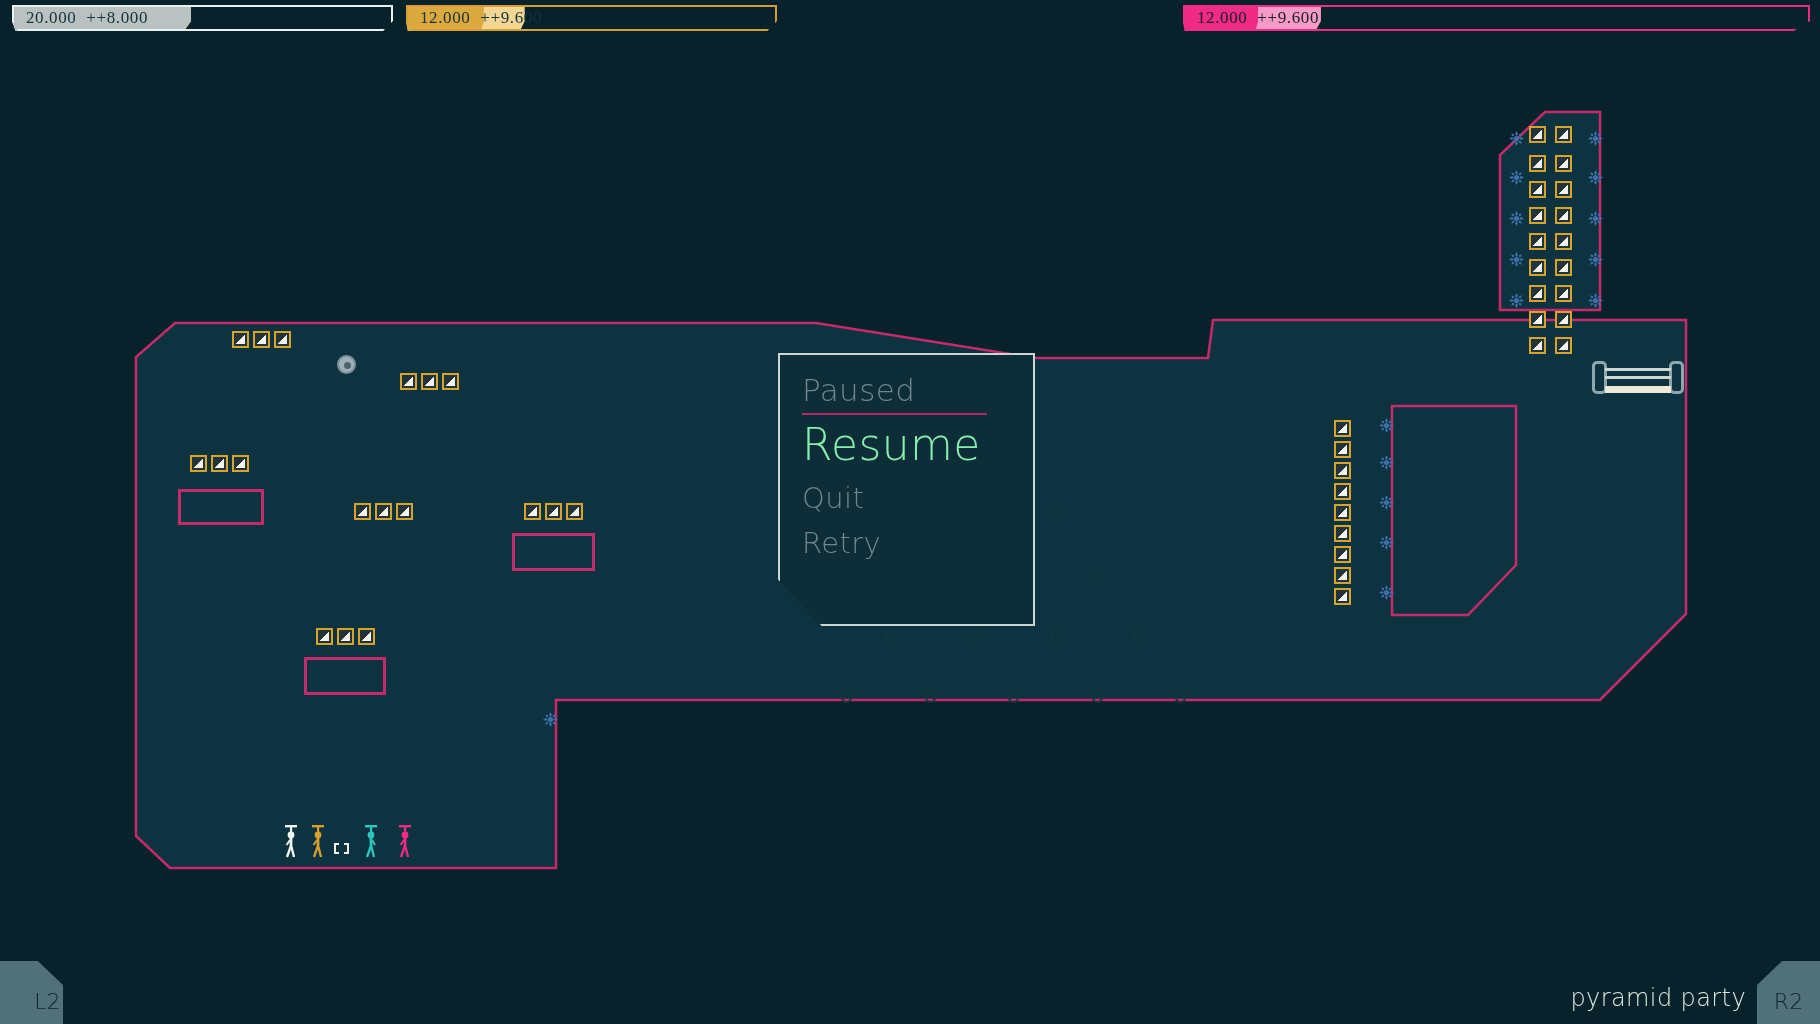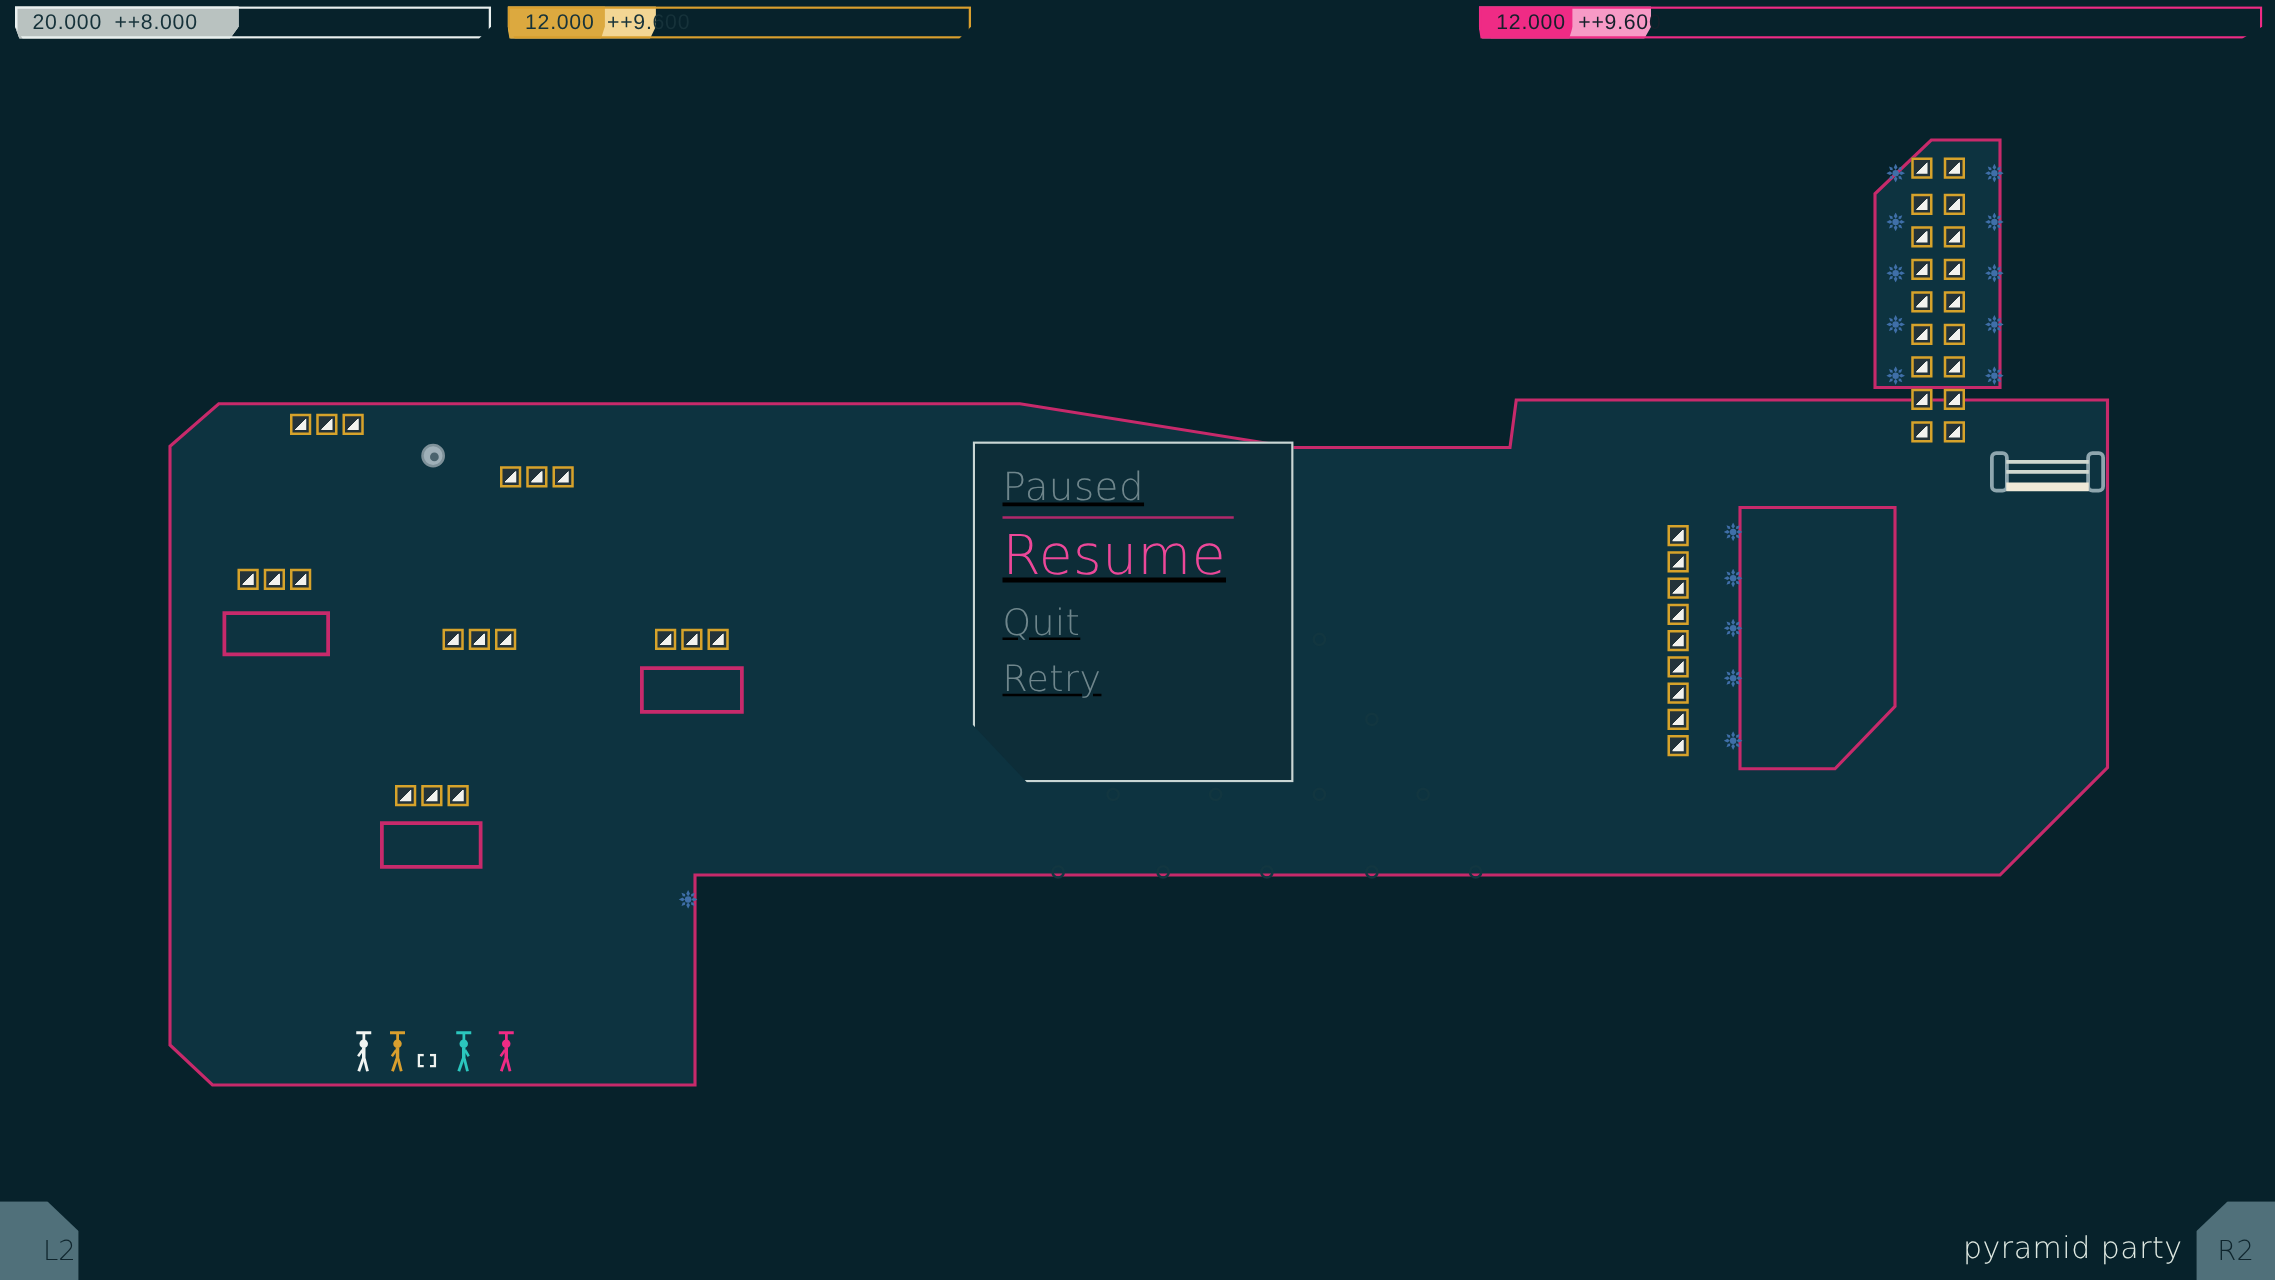--- a/index.html
+++ b/index.html
@@ -53,21 +53,21 @@
   }
   .hud-label {
     position: absolute;
     top: 0;
     left: 14px;
     height: 26px;
     line-height: 26px;
     font-size: 17px;
     letter-spacing: 0.6px;
     white-space: nowrap;
-    font-family: Liberation Sans, sans-serif;
+    font-family: Liberation Serif, serif;
   }
   .hud-label .sep { display: inline-block; width: 10px; }
   .terrain-svg { position: absolute; left: 0; top: 0; }
 
   
   .gold-block {
     position: absolute;
     width: 17px;
     height: 17px;
     box-sizing: border-box;
@@ -179,21 +179,20 @@
     box-sizing: border-box;
     background: #0d2d38;
     border: 2px solid #c9d6d4;
     -webkit-clip-path: polygon(0 0, 100% 0, 100% 100%, 17% 100%, 0 83%);
     clip-path: polygon(0 0, 100% 0, 100% 100%, 17% 100%, 0 83%);
   }
   .pause-inner {
     position: absolute;
     inset: 0;
     padding: 18px 0 0 22px;
-    text-decoration: underline;
   }
   .menu-title {
     font-size: 31px;
     color: #6f868c;
     font-weight: 300;
     letter-spacing: 0.4px;
     line-height: 1.1;
     font-family: "DejaVu Sans", sans-serif;
   }
   .menu-rule {
@@ -205,21 +204,21 @@
   .menu-item {
     font-size: 29px;
     color: #6f868c;
     font-weight: 300;
     line-height: 1.55;
     letter-spacing: 0.4px;
     font-family: "DejaVu Sans", sans-serif;
   }
   .menu-item.selected {
     font-size: 44px;
-    color: #ec4899;
+    color: #86efac;
     line-height: 1.2;
     margin: 2px 0 4px 0;
   }
 
   
   .corner-tab {
     position: absolute;
     bottom: 0;
     width: 63px;
     height: 63px;

